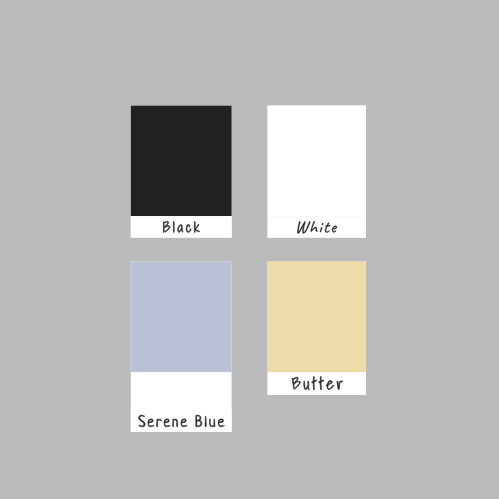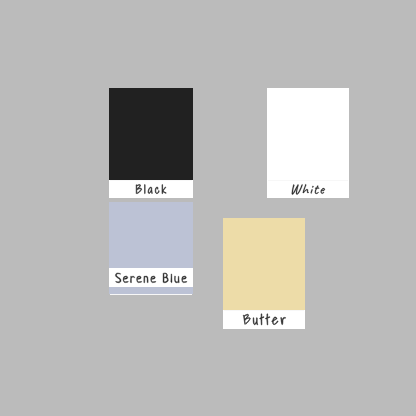--- a/index.html
+++ b/index.html
@@ -31,32 +31,32 @@
     <div class="swatch-color" title="#212121" style="height: 92px; background: rgb(33, 33, 33);"></div>
     <div class="swatch-label" style="height: 18px; background: rgb(255, 255, 255);">
       <svg class="swatch-label-svg" width="83.55" height="18">
         <path class="swatch-label-glyphs" d="M0.4 -7.9Q0.3 -8.1 0.3 -8.2Q0.3 -8.4 0.3 -8.5Q0.3 -8.6 0.3 -8.7Q0.4 -8.7 0.4 -8.8Q0.4 -8.8 0.5 -8.8Q0.6 -8.8 0.7 -8.8Q0.7 -8.7 0.8 -8.7Q0.8 -8.6 0.9 -8.5Q0.9 -8.4 1 -8.3Q1 -8.2 1 -8.1Q1.3 -8.3 1.7 -8.5Q2 -8.6 2.4 -8.8Q2.8 -8.9 3.1 -8.9Q3.5 -9 3.9 -9Q4 -9 4.1 -8.9Q4.3 -8.9 4.4 -8.8Q4.6 -8.7 4.7 -8.6Q4.7 -8.5 4.7 -8.3Q4.7 -8 4.6 -7.7Q4.5 -7.4 4.3 -7.1Q4.1 -6.8 3.9 -6.5Q3.6 -6.2 3.4 -6Q3.2 -5.7 3 -5.5Q2.8 -5.3 2.7 -5.1Q3 -5.3 3.5 -5.4Q4 -5.5 4.5 -5.4Q4.9 -5.4 5.3 -5.2Q5.7 -5 5.8 -4.5Q5.9 -4.3 5.7 -3.9Q5.6 -3.6 5.3 -3.2Q5.1 -2.8 4.7 -2.5Q4.4 -2.1 4 -1.7Q3.6 -1.4 3.2 -1.1Q2.9 -0.8 2.5 -0.6Q2.2 -0.4 2 -0.2Q1.7 -0.1 1.6 -0.1L1.4 -0.6Q1.4 -0.6 1.7 -0.7Q2 -0.9 2.4 -1.2Q2.8 -1.5 3.2 -1.9Q3.7 -2.3 4.1 -2.7Q4.5 -3.1 4.8 -3.5Q5 -3.8 5.1 -4.1Q5.1 -4.5 4.9 -4.6Q4.6 -4.8 4.2 -4.8Q3.8 -4.8 3.3 -4.7Q2.8 -4.5 2.3 -4.3Q1.8 -4.1 1.5 -3.8Q1.1 -3.5 1 -3.2Q1 -2.8 1 -2.5Q1 -2.1 1 -1.8Q1 -1.4 1 -1.1Q0.9 -0.7 0.9 -0.4Q0.9 -0.2 0.8 -0Q0.8 0.1 0.5 0.1Q0.5 0.1 0.4 0.1Q0.4 0.1 0.4 0.1ZM1 -7.1Q1 -6.9 1 -6.5Q1 -6.2 1 -5.9Q1 -5.5 1 -5.2Q1 -4.8 1.1 -4.6Q1.3 -4.8 1.6 -5.1Q1.9 -5.4 2.3 -5.7Q2.7 -6.1 3.1 -6.5Q3.4 -6.8 3.7 -7.2Q3.9 -7.6 4 -7.9Q4 -8.2 3.8 -8.4Q3.6 -8.4 3.4 -8.4Q3.1 -8.4 2.8 -8.3Q2.5 -8.2 2.2 -8.1Q1.9 -8 1.6 -7.9Q1.4 -7.7 1.2 -7.5Q1.1 -7.3 1 -7.1ZM8.8 -8.9Q8.8 -8.9 8.9 -8.9Q9 -9 9 -9Q9.1 -9 9.2 -9Q9.2 -9 9.3 -8.9L9.3 -0.1Q9.3 0 9.2 0Q9.1 0.1 9 0.1Q8.9 0.1 8.9 0Q8.8 -0.1 8.8 -0.1ZM16 -0.1Q15.8 -0.3 15.8 -0.7Q15.7 -1.1 15.7 -1.4Q15.7 -1.8 15.7 -2.2Q15.7 -2.6 15.7 -2.9Q15.2 -1.8 14.7 -1.2Q14.3 -0.6 13.9 -0.3Q13.6 -0.1 13.3 -0.1Q13 -0.1 12.8 -0.3Q12.5 -0.5 12.4 -0.8Q12.3 -1 12.3 -1.3Q12.2 -1.7 12.3 -2.2Q12.4 -2.8 12.5 -3.4Q12.7 -4 13 -4.6Q13.3 -5.2 13.6 -5.6Q13.9 -6 14.3 -6.2Q14.7 -6.4 15.2 -6.3Q15.4 -6.3 15.5 -6.3Q15.7 -6.3 15.8 -6.1Q15.8 -6 15.9 -5.8Q15.9 -5.6 16 -5.3Q15.9 -4.3 16 -3.5Q16.1 -2.8 16.2 -2.3Q16.3 -1.7 16.4 -1.3Q16.5 -0.8 16.5 -0.3Q16.5 -0.2 16.4 -0.1Q16.4 0 16.3 0Q16.1 0.1 16.1 0Q16 -0 16 -0.1ZM15.3 -5.5Q15.1 -5.8 14.8 -5.8Q14.5 -5.7 14.2 -5.4Q13.9 -5.1 13.6 -4.6Q13.4 -4.1 13.2 -3.5Q13 -2.9 12.9 -2.4Q12.8 -1.8 12.9 -1.3Q13 -0.9 13.2 -0.8Q13.4 -0.7 13.7 -0.8Q13.9 -1 14.2 -1.4Q14.4 -1.7 14.7 -2.2Q14.9 -2.6 15.1 -3Q15.3 -3.4 15.4 -3.7ZM19.4 -2.7Q19.4 -3.2 19.5 -3.6Q19.5 -4 19.6 -4.5Q19.7 -4.9 19.8 -5.3Q20 -5.6 20.2 -5.9Q20.4 -6.2 20.7 -6.3Q21 -6.5 21.5 -6.5Q21.8 -6.5 21.9 -6.2Q22.1 -6 22.1 -5.6Q22.2 -5.3 22.2 -4.9Q22.2 -4.5 22.2 -4.3Q22.1 -4.2 21.9 -4.3Q21.8 -4.4 21.8 -4.5Q21.7 -4.7 21.6 -4.9Q21.6 -5 21.6 -5.2Q21.5 -5.4 21.5 -5.6Q21.4 -5.8 21.4 -5.9Q21.2 -6 21 -5.8Q20.8 -5.7 20.7 -5.4Q20.5 -5.2 20.4 -4.8Q20.3 -4.4 20.2 -4.1Q20.1 -3.7 20 -3.4Q20 -3 20 -2.8Q20 -2.5 20.1 -2.1Q20.1 -1.7 20.2 -1.4Q20.3 -1.1 20.5 -0.9Q20.7 -0.6 21 -0.6Q21.4 -0.6 21.7 -0.7Q22 -0.8 22.2 -1.1Q22.4 -1.3 22.5 -1.5Q22.6 -1.8 22.6 -2Q22.7 -2.3 22.7 -2.5Q22.8 -2.8 22.8 -2.9Q23.1 -3 23.2 -2.9Q23.4 -2.8 23.4 -2.7Q23.4 -2.2 23.2 -1.7Q23.1 -1.2 22.7 -0.8Q22.4 -0.5 22 -0.2Q21.5 0 21 0Q20.5 0 20.2 -0.3Q19.9 -0.6 19.7 -1Q19.5 -1.5 19.5 -1.9Q19.4 -2.4 19.4 -2.7ZM26.2 -8.8Q26.4 -9.1 26.5 -9Q26.7 -9 26.8 -8.8L26.8 -2.8L29.5 -6.6Q29.7 -6.6 29.8 -6.5Q30 -6.4 30 -6.2L27.1 -2.4L30.3 -0.8Q30.3 -0.8 30.4 -0.7Q30.4 -0.6 30.4 -0.5Q30.4 -0.4 30.3 -0.3Q30.2 -0.2 30 -0.2L26.8 -1.9V-0.1Q26.8 0.1 26.7 0.1Q26.6 0.2 26.5 0.1Q26.4 0.1 26.3 0.1Q26.3 0 26.2 -0.1Z" transform="translate(26.8,13.55)" fill="#2b2b2b" stroke="#2b2b2b" stroke-width="0.6"></path>
       </svg>
       <span class="swatch-label-text">Black</span>
     </div>
     <div class="swatch-divider" style="top: 92px; background: rgb(247, 247, 247);"></div>
   </div>
 
-  <div class="swatch-card" style="left: 222.9px; top: 88px; width: 82px; height: 110px; margin-left: 44px;">
+  <div class="swatch-card" style="left: 222.9px; top: 88px; width: 82px; height: 110px;">
     <div class="swatch-color" title="#ffffff" style="height: 92px; background: rgb(255, 255, 255);"></div>
     <div class="swatch-label" style="height: 18px; background: rgb(255, 255, 255);">
       <svg class="swatch-label-svg" width="82" height="18">
         <path class="swatch-label-glyphs" d="M7.3 0.8Q7.1 0.8 7 0.7Q6.8 0.6 6.8 0.5Q6.7 0.4 6.6 0.2Q6.5 0 6.4 -0.1Q6.4 -0.6 6.4 -1.1Q6.4 -1.5 6.4 -2.3Q6.5 -2.9 6.6 -3.6Q6.7 -4.2 6.8 -4.6Q7 -5.1 7 -5.4Q7.1 -5.7 7.1 -5.7Q7 -5.7 6.9 -5.5Q6.8 -5.3 6.6 -5Q6.5 -4.7 6.3 -4.4Q6.2 -4.1 6.1 -3.9Q5.9 -3.4 5.6 -2.9Q5.3 -2.4 5.1 -1.9Q4.8 -1.5 4.6 -1.1Q4.4 -1 4.3 -0.7Q4.1 -0.4 3.9 -0.1Q3.7 0.2 3.5 0.4Q3.1 0.7 2.8 0.7Q2.5 0.7 2.3 0.5Q2.2 0.5 2.2 0.4Q2.1 0.3 2.1 0.2Q2.1 0.1 2.1 -0.1Q2.1 -0.3 2.1 -0.8Q2.1 -1.2 2.2 -1.7Q2.3 -2.2 2.3 -2.7Q2.4 -3.2 2.5 -3.5Q2.6 -4.5 2.8 -5.5Q3 -6.4 3.2 -7.4Q3.4 -7.7 3.4 -8.1Q3.5 -8.5 3.6 -8.8Q3.7 -9.1 3.8 -9.2Q3.9 -9.4 4.1 -9.3Q4.3 -9.3 4.4 -9.1Q4.5 -9 4.6 -8.7Q4.7 -8.4 4.5 -7.9Q4.2 -7.2 3.9 -6.1Q3.6 -5.1 3.4 -3.6Q3.4 -3.3 3.3 -2.8Q3.2 -2.3 3.1 -1.9Q3.1 -1.4 3.1 -1.1Q3 -0.8 3.1 -0.8Q3.2 -0.7 3.4 -0.9Q3.6 -1.2 3.8 -1.5Q4.4 -2.5 5 -3.6Q5.6 -4.7 6.1 -5.8Q6.4 -6.2 6.6 -6.7Q6.9 -7.2 7.1 -7.6Q7.4 -8.1 7.6 -8.4Q7.8 -8.8 7.9 -9Q8.1 -9.3 8.1 -9.3Q8.4 -9.3 8.6 -9.2Q8.7 -9.1 8.8 -8.8Q8.9 -8.7 8.8 -8.6Q8.8 -8.4 8.7 -8.3Q8.7 -8.1 8.6 -7.8Q8.5 -7.5 8.4 -7.1Q8.3 -6.7 8.1 -6.3Q8 -5.9 8 -5.7Q7.9 -5 7.7 -4.3Q7.5 -3.5 7.4 -2.8Q7.3 -2 7.3 -1.5Q7.2 -1 7.3 -0.8Q7.3 -0.6 7.3 -0.4Q7.4 -0.3 7.5 -0.3Q7.7 -0.3 7.8 -0.4Q8.1 -0.8 8.3 -1.1Q8.5 -1.4 8.7 -1.7Q8.9 -2 9.1 -2.4Q9.5 -3.1 9.8 -3.9Q10.2 -4.7 10.6 -5.6Q11 -6.4 11.2 -7Q11.5 -7.8 11.7 -8.3Q11.8 -8.7 12 -9Q12.1 -9.2 12.3 -9.3Q12.3 -9.4 12.5 -9.4Q12.6 -9.4 12.7 -9.2Q12.8 -9.2 12.8 -9.1Q12.9 -8.9 12.9 -8.8Q12.8 -8.5 12.6 -8Q12.4 -7.5 12.2 -6.9Q12 -6.3 11.7 -5.7Q11.5 -5.1 11.4 -4.8Q11.2 -4.5 11 -4.3Q10.9 -4 10.9 -3.9Q10.9 -3.9 10.8 -3.6Q10.6 -3.3 10.4 -2.8Q10.1 -2.4 9.9 -2Q9.6 -1.5 9.4 -1.1Q9.1 -0.7 9 -0.5Q8.6 -0.1 8.3 0.2Q7.9 0.5 7.7 0.6Q7.4 0.8 7.3 0.8ZM13.7 -0.8Q13.6 -0.8 13.5 -0.8Q13.4 -0.8 13.3 -0.9Q13.1 -1 13.1 -1.1Q13.1 -1.1 13.1 -1.3Q13.1 -1.4 13.2 -1.8Q13.2 -2 13.4 -2.4Q13.5 -2.8 13.6 -3.2Q13.6 -3.5 13.7 -3.7Q13.8 -4 13.9 -4.2Q14 -4.4 14 -4.5Q14.1 -4.9 14.2 -5.2Q14.3 -5.5 14.5 -5.9Q14.7 -6.4 14.9 -7Q15.2 -7.9 15.4 -8.4Q15.6 -8.8 15.6 -9.1Q15.7 -9.3 15.7 -9.4Q15.7 -9.5 15.8 -9.6Q15.9 -9.6 16 -9.6Q16.2 -9.6 16.3 -9.4Q16.4 -9.2 16.5 -8.9Q16.5 -8.7 16.4 -8.4Q16.1 -7.9 15.9 -7.2Q15.6 -6.5 15.4 -5.8Q15.1 -5.1 14.9 -4.6Q14.9 -4.5 14.9 -4.4Q14.8 -4.2 14.7 -4.1Q14.7 -4 14.6 -3.9Q14.6 -3.8 14.6 -3.8Q14.6 -3.7 14.5 -3.6Q14.5 -3.4 14.4 -3.2Q14.4 -3 14.3 -2.7Q14.2 -2.4 14.2 -2.2Q14.2 -2.4 14.5 -2.6Q14.7 -2.9 14.9 -3.1Q15.2 -3.3 15.5 -3.5Q15.7 -3.8 15.9 -3.9Q16.1 -4 16.2 -4.1Q16.4 -4.2 16.4 -4.2Q16.4 -4.3 16.4 -4.3Q16.5 -4.3 16.5 -4.3Q16.6 -4.3 16.6 -4.3Q16.6 -4.3 16.6 -4.4Q16.6 -4.5 16.8 -4.5Q17 -4.6 17.2 -4.6Q17.4 -4.6 17.6 -4.6Q17.7 -4.6 17.8 -4.6Q17.9 -4.5 18.1 -4.3Q18.3 -4 18.3 -3.7Q18.4 -3.4 18.3 -3Q18.3 -2.9 18.2 -2.7Q18.2 -2.5 18.2 -2.2L18.1 -1.8H18.3Q18.5 -1.8 18.6 -1.7Q18.7 -1.7 18.7 -1.7Q18.7 -1.6 18.8 -1.6Q18.8 -1.5 18.9 -1.5Q19.1 -1.5 19 -1.4Q19 -1.2 18.8 -1.1Q18.5 -0.9 18.2 -0.9Q17.9 -0.9 17.6 -1.1Q17.4 -1.4 17.4 -1.7Q17.3 -2 17.4 -2.5Q17.5 -3.1 17.5 -3.4Q17.5 -3.7 17.3 -3.7Q17.2 -3.7 16.8 -3.5Q16.4 -3.3 16 -3Q15.5 -2.6 15.1 -2.2Q14.6 -1.8 14.4 -1.4Q14.2 -1.1 14 -1Q13.9 -0.8 13.7 -0.8ZM21.2 -0.5Q21.1 -0.6 21.1 -0.8Q21 -0.9 21 -1.1Q21.1 -1.3 21.1 -1.4Q21.1 -1.5 21.1 -1.6Q21.2 -1.7 21.2 -1.7Q21.2 -1.8 21.2 -1.9Q21.2 -2.1 21.3 -2.2Q21.4 -2.4 21.5 -2.8Q21.6 -3.1 21.7 -3.4Q21.8 -3.8 21.9 -4Q22 -4.2 22 -4.3Q22 -4.5 22.2 -4.5Q22.4 -4.5 22.5 -4.5Q22.6 -4.4 22.7 -4.2Q22.8 -4.1 22.8 -3.8Q22.8 -3.6 22.6 -3.3Q22.6 -3.1 22.5 -2.9Q22.4 -2.7 22.4 -2.5Q22.3 -2.4 22.2 -2.2Q22.2 -2 22.1 -1.8Q22.1 -1.7 22 -1.6Q22 -1.4 22 -1.3Q21.9 -1.1 21.8 -1Q21.7 -0.4 21.6 -0.3Q21.5 -0.2 21.2 -0.5ZM22.7 -6.4Q22.6 -6.5 22.5 -6.7Q22.5 -6.8 22.5 -6.9Q22.5 -7 22.5 -7Q22.6 -7.1 22.8 -7.3Q22.9 -7.5 22.9 -7.7Q22.9 -7.8 23 -7.8Q23 -7.9 23.1 -7.9Q23.2 -8 23.4 -7.9Q23.6 -7.8 23.7 -7.6Q23.8 -7.3 23.8 -7.1Q23.7 -7 23.5 -6.6Q23.2 -6.3 23.1 -6.3Q22.9 -6.3 22.7 -6.4ZM26.1 -0.1Q25.9 -0.1 25.8 -0.3Q25.6 -0.4 25.5 -0.6Q25.3 -0.8 25.3 -0.9Q25.3 -1 25.3 -1Q25.2 -1 25.2 -1Q25.2 -1.1 25.2 -1.4Q25.2 -1.8 25.2 -2.2Q25.2 -2.6 25.3 -2.9Q25.4 -3.1 25.5 -3.5Q25.7 -3.9 25.8 -4.3L26.2 -5.1L25.6 -5.3Q25.5 -5.3 25.4 -5.4Q25.3 -5.5 25.3 -5.5Q25.3 -5.6 25.5 -5.8Q25.6 -6 25.7 -6Q25.7 -6 25.9 -6Q26.1 -6 26.3 -6Q26.5 -6 26.6 -6Q26.6 -6 26.7 -6.1Q26.7 -6.1 26.8 -6.3Q26.8 -6.4 26.9 -6.6Q27 -6.7 27.1 -6.9Q27.2 -7.1 27.2 -7.2Q27.3 -7.3 27.4 -7.6Q27.5 -7.7 27.6 -7.8Q27.7 -8 27.8 -8.1Q28 -8.2 28.1 -8.2Q28.2 -8.2 28.5 -8Q28.6 -7.8 28.6 -7.8Q28.6 -7.7 28.5 -7.5Q28.4 -7.2 28.2 -7Q28.1 -6.7 27.9 -6.5Q27.7 -6.1 27.8 -6.1Q28 -6.1 28.7 -6.2Q29.1 -6.2 29.3 -6.1Q29.5 -6 29.5 -5.8Q29.5 -5.4 29.4 -5.3Q29.3 -5.3 28.7 -5.3Q28.4 -5.2 28.1 -5.2Q27.9 -5.2 27.8 -5.2Q27.6 -5.2 27.5 -5.2Q27.5 -5.2 27.3 -5.1Q27.2 -5.1 27.2 -5.1Q27.1 -5 27.1 -4.9Q27 -4.8 26.9 -4.6Q26.8 -4.3 26.6 -4Q26.4 -3.4 26.2 -2.8Q26.1 -2.2 26 -1.6Q25.9 -1.2 26 -1.1Q26.1 -1 26.4 -0.9Q26.6 -0.9 26.9 -0.9Q27.3 -1 27.5 -1Q27.7 -1.1 27.8 -1.2Q28 -1.3 28.2 -1.3Q28.3 -1.4 28.4 -1.5Q28.6 -1.6 28.6 -1.6Q28.6 -1.7 28.7 -1.6Q28.8 -1.6 28.9 -1.4Q28.9 -1.3 28.8 -1.1Q28.7 -0.9 28.2 -0.6Q27.6 -0.2 27 -0.1Q26.5 -0 26.1 -0.1ZM33.5 -0.5Q33.2 -0.3 32.8 -0.2Q32.4 -0.2 32 -0.3Q31.6 -0.5 31.4 -0.9Q31.1 -1.2 31 -1.6Q31 -2 31 -2.7Q31.1 -3.3 31.4 -3.8Q31.7 -4.4 32.2 -4.9Q32.6 -5.3 33.1 -5.5Q33.3 -5.7 33.5 -5.7Q33.6 -5.6 33.9 -5.6Q34.3 -5.6 34.5 -5.5Q34.6 -5.4 34.7 -5.3Q34.9 -5 35 -4.8Q35.1 -4.6 35.1 -4.4Q35 -4.1 34.7 -3.6Q34.3 -3.1 33.7 -2.9Q33.4 -2.8 33 -2.8Q32.6 -2.8 32.3 -3Q32.1 -3.1 32 -2.9Q31.9 -2.8 31.8 -2.2Q31.8 -1.6 31.9 -1.4Q32 -1.1 32.3 -1.1Q32.6 -1 32.8 -1Q32.9 -1 33.2 -1.1Q33.4 -1.3 33.5 -1.3Q33.5 -1.3 33.6 -1.3Q33.6 -1.4 33.8 -1.5Q33.9 -1.6 33.9 -1.7Q34 -1.7 34 -1.7Q34.1 -1.7 34.2 -1.7Q34.2 -1.6 34.3 -1.6Q34.4 -1.6 34.4 -1.4Q34.3 -1.2 34 -1Q33.8 -0.7 33.5 -0.5ZM33.5 -3.6Q33.6 -3.7 33.8 -3.8Q34 -4 34.1 -4.2Q34.2 -4.3 34.2 -4.4Q34.2 -4.6 34 -4.8Q33.9 -4.9 33.5 -4.8Q33.3 -4.8 33.1 -4.6Q32.9 -4.4 32.7 -4.2Q32.5 -4 32.4 -3.9Q32.3 -3.7 32.3 -3.7Q32.4 -3.6 32.6 -3.6Q32.8 -3.5 33.1 -3.5Q33.3 -3.6 33.5 -3.6Z" transform="translate(22.71,13.82)" fill="#2b2b2b" stroke="#2b2b2b" stroke-width="0.3"></path>
       </svg>
       <span class="swatch-label-text">White</span>
     </div>
     <div class="swatch-divider" style="top: 92px; background: rgb(247, 247, 247);"></div>
   </div>
 
-  <div class="swatch-card" style="left: 109.05px; top: 202px; width: 84px; height: 85px;">
+  <div class="swatch-card" style="left: 109.05px; top: 218px; width: 84px; height: 142px;">
     <div class="swatch-color" title="#bcc2d5" style="height: 92px; background: rgb(188, 194, 213);"></div>
     <div class="swatch-label" style="height: 19px; background: rgb(255, 255, 255);">
       <svg class="swatch-label-svg" width="84" height="19">
         <path class="swatch-label-glyphs" d="M0.4 -0.7 0.5 -1.4Q1.6 -0.8 2.7 -0.8Q3.5 -0.8 4 -1.1Q4.5 -1.5 4.5 -2.2Q4.5 -2.8 4.1 -3.3Q3.6 -3.8 3 -4.2Q2.3 -4.6 1.7 -5Q1 -5.4 0.6 -6Q0.1 -6.6 0.1 -7.3Q0.1 -8.2 0.8 -9Q1.4 -9.7 2.3 -9.7Q3 -9.7 3.9 -9.4Q4.7 -9.2 5.3 -8.9L5.2 -8.4Q3.7 -8.9 2.7 -8.9Q2.1 -8.9 1.7 -8.5Q1.3 -8.1 1.3 -7.5Q1.3 -7 1.5 -6.6Q1.7 -6.2 2.1 -6Q2.5 -5.7 3 -5.4Q3.5 -5.2 3.9 -4.8Q4.4 -4.5 4.8 -4.2Q5.2 -3.8 5.4 -3.3Q5.7 -2.8 5.7 -2.1Q5.7 -1.1 5.1 -0.5Q4.4 0.1 3.5 0.1Q2.6 0.1 1.7 -0.2Q0.7 -0.4 0.4 -0.7ZM12.9 -1.2 13 -0.7Q12.5 -0.5 11.4 -0.2Q10.3 0 9.8 0Q9.2 0 8.8 -0.3Q8.4 -0.7 8.2 -1.3Q8 -1.8 7.9 -2.4Q7.8 -2.9 7.8 -3.5Q7.8 -6.6 10.7 -6.6Q11.4 -6.6 11.9 -6.2Q12.4 -5.7 12.4 -5.1Q12.4 -4.7 12.2 -4.4Q12 -4.1 11.7 -3.9Q11.4 -3.7 10.9 -3.6Q10.5 -3.5 10.1 -3.4Q9.7 -3.3 9.3 -3.3Q8.8 -3.2 8.6 -3.2Q8.6 -2.8 8.6 -2.5Q8.6 -2.2 8.7 -1.9Q8.8 -1.6 9 -1.4Q9.2 -1.2 9.4 -1Q9.7 -0.9 10.1 -0.9Q10.5 -0.9 11.2 -1Q11.9 -1.1 12.4 -1.1Q12.9 -1.2 12.9 -1.2ZM8.6 -3.9Q10.3 -4.4 11.4 -5Q11.4 -5.4 11.2 -5.6Q11 -5.8 10.7 -5.8Q10 -5.8 9.3 -5.2Q8.7 -4.7 8.6 -3.9ZM19.2 -4.8 18.7 -4.9Q18.4 -5.6 17.8 -5.6Q17.5 -5.6 17.2 -5.4Q16.9 -5.3 16.7 -5.2Q16.5 -5.1 16.1 -4.8Q16.1 -4.6 16.1 -3.6Q16.1 -2.7 16.1 -1.5Q16.2 -0.3 16.2 -0.2Q16.1 0.2 15.7 0.2Q15.5 0.2 15.3 -0Q15.1 -0.2 15 -0.5Q15.3 -4.5 15.5 -6.6L16 -6.5L16.1 -5.6Q17 -6.4 17.6 -6.4Q18.3 -6.4 18.8 -6Q19.3 -5.7 19.3 -5.1Q19.3 -4.9 19.2 -4.8ZM26.4 -1.2 26.5 -0.7Q25.9 -0.5 24.8 -0.2Q23.7 0 23.2 0Q22.7 0 22.3 -0.3Q21.9 -0.7 21.7 -1.3Q21.5 -1.8 21.4 -2.4Q21.3 -2.9 21.3 -3.5Q21.3 -6.6 24.1 -6.6Q24.8 -6.6 25.3 -6.2Q25.8 -5.7 25.8 -5.1Q25.8 -4.7 25.6 -4.4Q25.4 -4.1 25.1 -3.9Q24.8 -3.7 24.4 -3.6Q23.9 -3.5 23.6 -3.4Q23.2 -3.3 22.7 -3.3Q22.2 -3.2 22 -3.2Q22 -2.8 22.1 -2.5Q22.1 -2.2 22.2 -1.9Q22.3 -1.6 22.4 -1.4Q22.6 -1.2 22.9 -1Q23.2 -0.9 23.5 -0.9Q24 -0.9 24.7 -1Q25.3 -1.1 25.8 -1.1Q26.3 -1.2 26.4 -1.2ZM22.1 -3.9Q23.8 -4.4 24.9 -5Q24.8 -5.4 24.7 -5.6Q24.5 -5.8 24.2 -5.8Q23.4 -5.8 22.8 -5.2Q22.2 -4.7 22.1 -3.9ZM29.4 -5.1 29.4 -0.1Q29.2 0.1 29 0.1Q28.8 0.1 28.5 -0Q28.5 -0.8 28.5 -3.2Q28.6 -5.5 28.7 -6.6L29.2 -6.5L29.3 -5.8Q29.9 -6.5 30.8 -6.5Q31.2 -6.5 31.5 -6.4Q31.8 -6.4 32 -6.1Q32.3 -5.9 32.4 -5.5Q32.5 -5.1 32.6 -4.3Q32.7 -3.6 32.8 -2.6Q32.8 -1.5 32.8 -0Q32.8 0 32.5 0Q32.1 0 31.8 -0.1Q31.8 -0.3 31.8 -0.8Q31.8 -1 31.8 -1.7Q31.8 -2.3 31.8 -2.7Q31.8 -3.3 31.8 -3.8Q31.7 -4.2 31.6 -4.7Q31.5 -5.1 31.2 -5.4Q31 -5.6 30.6 -5.6Q30.2 -5.6 30 -5.5Q29.7 -5.5 29.6 -5.4Q29.5 -5.3 29.4 -5.1ZM40.5 -1.2 40.6 -0.7Q40 -0.5 38.9 -0.2Q37.8 0 37.3 0Q36.8 0 36.4 -0.3Q36 -0.7 35.8 -1.3Q35.5 -1.8 35.5 -2.4Q35.4 -2.9 35.4 -3.5Q35.4 -6.6 38.2 -6.6Q38.9 -6.6 39.4 -6.2Q39.9 -5.7 39.9 -5.1Q39.9 -4.7 39.7 -4.4Q39.5 -4.1 39.2 -3.9Q38.9 -3.7 38.5 -3.6Q38 -3.5 37.6 -3.4Q37.3 -3.3 36.8 -3.3Q36.3 -3.2 36.1 -3.2Q36.1 -2.8 36.2 -2.5Q36.2 -2.2 36.3 -1.9Q36.4 -1.6 36.5 -1.4Q36.7 -1.2 37 -1Q37.3 -0.9 37.6 -0.9Q38.1 -0.9 38.8 -1Q39.4 -1.1 39.9 -1.1Q40.4 -1.2 40.5 -1.2ZM36.2 -3.9Q37.9 -4.4 39 -5Q38.9 -5.4 38.8 -5.6Q38.6 -5.8 38.3 -5.8Q37.5 -5.8 36.9 -5.2Q36.3 -4.7 36.2 -3.9ZM47.7 -0.3 47.8 -9.2Q47.9 -9.7 48.9 -9.7Q49.7 -9.7 50.5 -9.5Q51.2 -9.2 51.7 -8.7Q52.2 -8.1 52.2 -7.4Q52.2 -6.8 51.9 -6.2Q51.6 -5.6 51.2 -5.5Q52 -5.3 52.5 -4.5Q53 -3.6 53 -2.4Q53 -1.6 52.4 -1.1Q51.7 -0.5 50.9 -0.2Q50 0.1 49.2 0.1Q48.1 0.1 47.7 -0.3ZM48.8 -4.8Q48.8 -3.9 48.7 -1.3Q49.1 -0.8 49.7 -0.8Q50.5 -0.8 51.2 -1.5Q52 -2.1 52 -2.9Q52 -3.8 51.3 -4.3Q50.7 -4.8 49.7 -4.8Q49.1 -4.8 48.8 -4.8ZM48.7 -5.7 49.5 -5.7Q50.3 -5.7 50.8 -6.2Q51.2 -6.7 51.2 -7.3Q51.2 -8 50.8 -8.5Q50.3 -9 49.5 -9Q49.2 -9 48.7 -8.8Q48.7 -8 48.7 -6.9Q48.7 -5.8 48.7 -5.7ZM55.8 -8.7 56.4 -8.6 56.7 -0.4Q56.5 0 56.2 0Q56 0 55.8 -0.2Q55.6 -0.3 55.5 -0.6ZM63 -6.4 63.6 -6.2V-6.1Q63.6 -5.3 63.7 -3.2Q63.8 -1.2 63.9 -0Q63.6 0.1 63.4 0.1Q63.2 0.1 62.9 0L62.8 -0.3Q62 0.1 61.3 0.1Q60.7 0.1 60.3 -0.1Q59.9 -0.4 59.7 -0.8Q59.5 -1.1 59.4 -1.7Q59.3 -2.2 59.2 -2.7Q59.2 -3.1 59.2 -3.7Q59.2 -5.3 59.4 -6.7L60 -6.5Q60.1 -6.1 60.1 -5.6Q60.1 -5.3 60 -4.7Q60 -4 60 -3.6Q60 -3 60.1 -2.6Q60.1 -2.1 60.3 -1.7Q60.4 -1.3 60.8 -1Q61.1 -0.8 61.6 -0.8Q62.1 -0.8 62.8 -1.1Q62.8 -1.5 62.8 -3.4Q62.9 -5.4 63 -6.4ZM71.5 -1.2 71.6 -0.7Q71.1 -0.5 70 -0.2Q68.9 0 68.3 0Q67.8 0 67.4 -0.3Q67 -0.7 66.8 -1.3Q66.6 -1.8 66.5 -2.4Q66.4 -2.9 66.4 -3.5Q66.4 -6.6 69.3 -6.6Q69.9 -6.6 70.5 -6.2Q71 -5.7 71 -5.1Q71 -4.7 70.8 -4.4Q70.6 -4.1 70.3 -3.9Q70 -3.7 69.5 -3.6Q69 -3.5 68.7 -3.4Q68.3 -3.3 67.8 -3.3Q67.3 -3.2 67.2 -3.2Q67.2 -2.8 67.2 -2.5Q67.2 -2.2 67.3 -1.9Q67.4 -1.6 67.6 -1.4Q67.7 -1.2 68 -1Q68.3 -0.9 68.7 -0.9Q69.1 -0.9 69.8 -1Q70.4 -1.1 71 -1.1Q71.5 -1.2 71.5 -1.2ZM67.2 -3.9Q68.9 -4.4 70 -5Q69.9 -5.4 69.8 -5.6Q69.6 -5.8 69.3 -5.8Q68.6 -5.8 67.9 -5.2Q67.3 -4.7 67.2 -3.9Z" transform="translate(6.32,14.62)" fill="#2b2b2b" stroke="#2b2b2b" stroke-width="0.38"></path>
       </svg>
       <span class="swatch-label-text">Serene Blue</span>
     </div>
     <div class="swatch-divider" style="top: 92px; background: rgb(247, 247, 247);"></div>
   </div>
 

